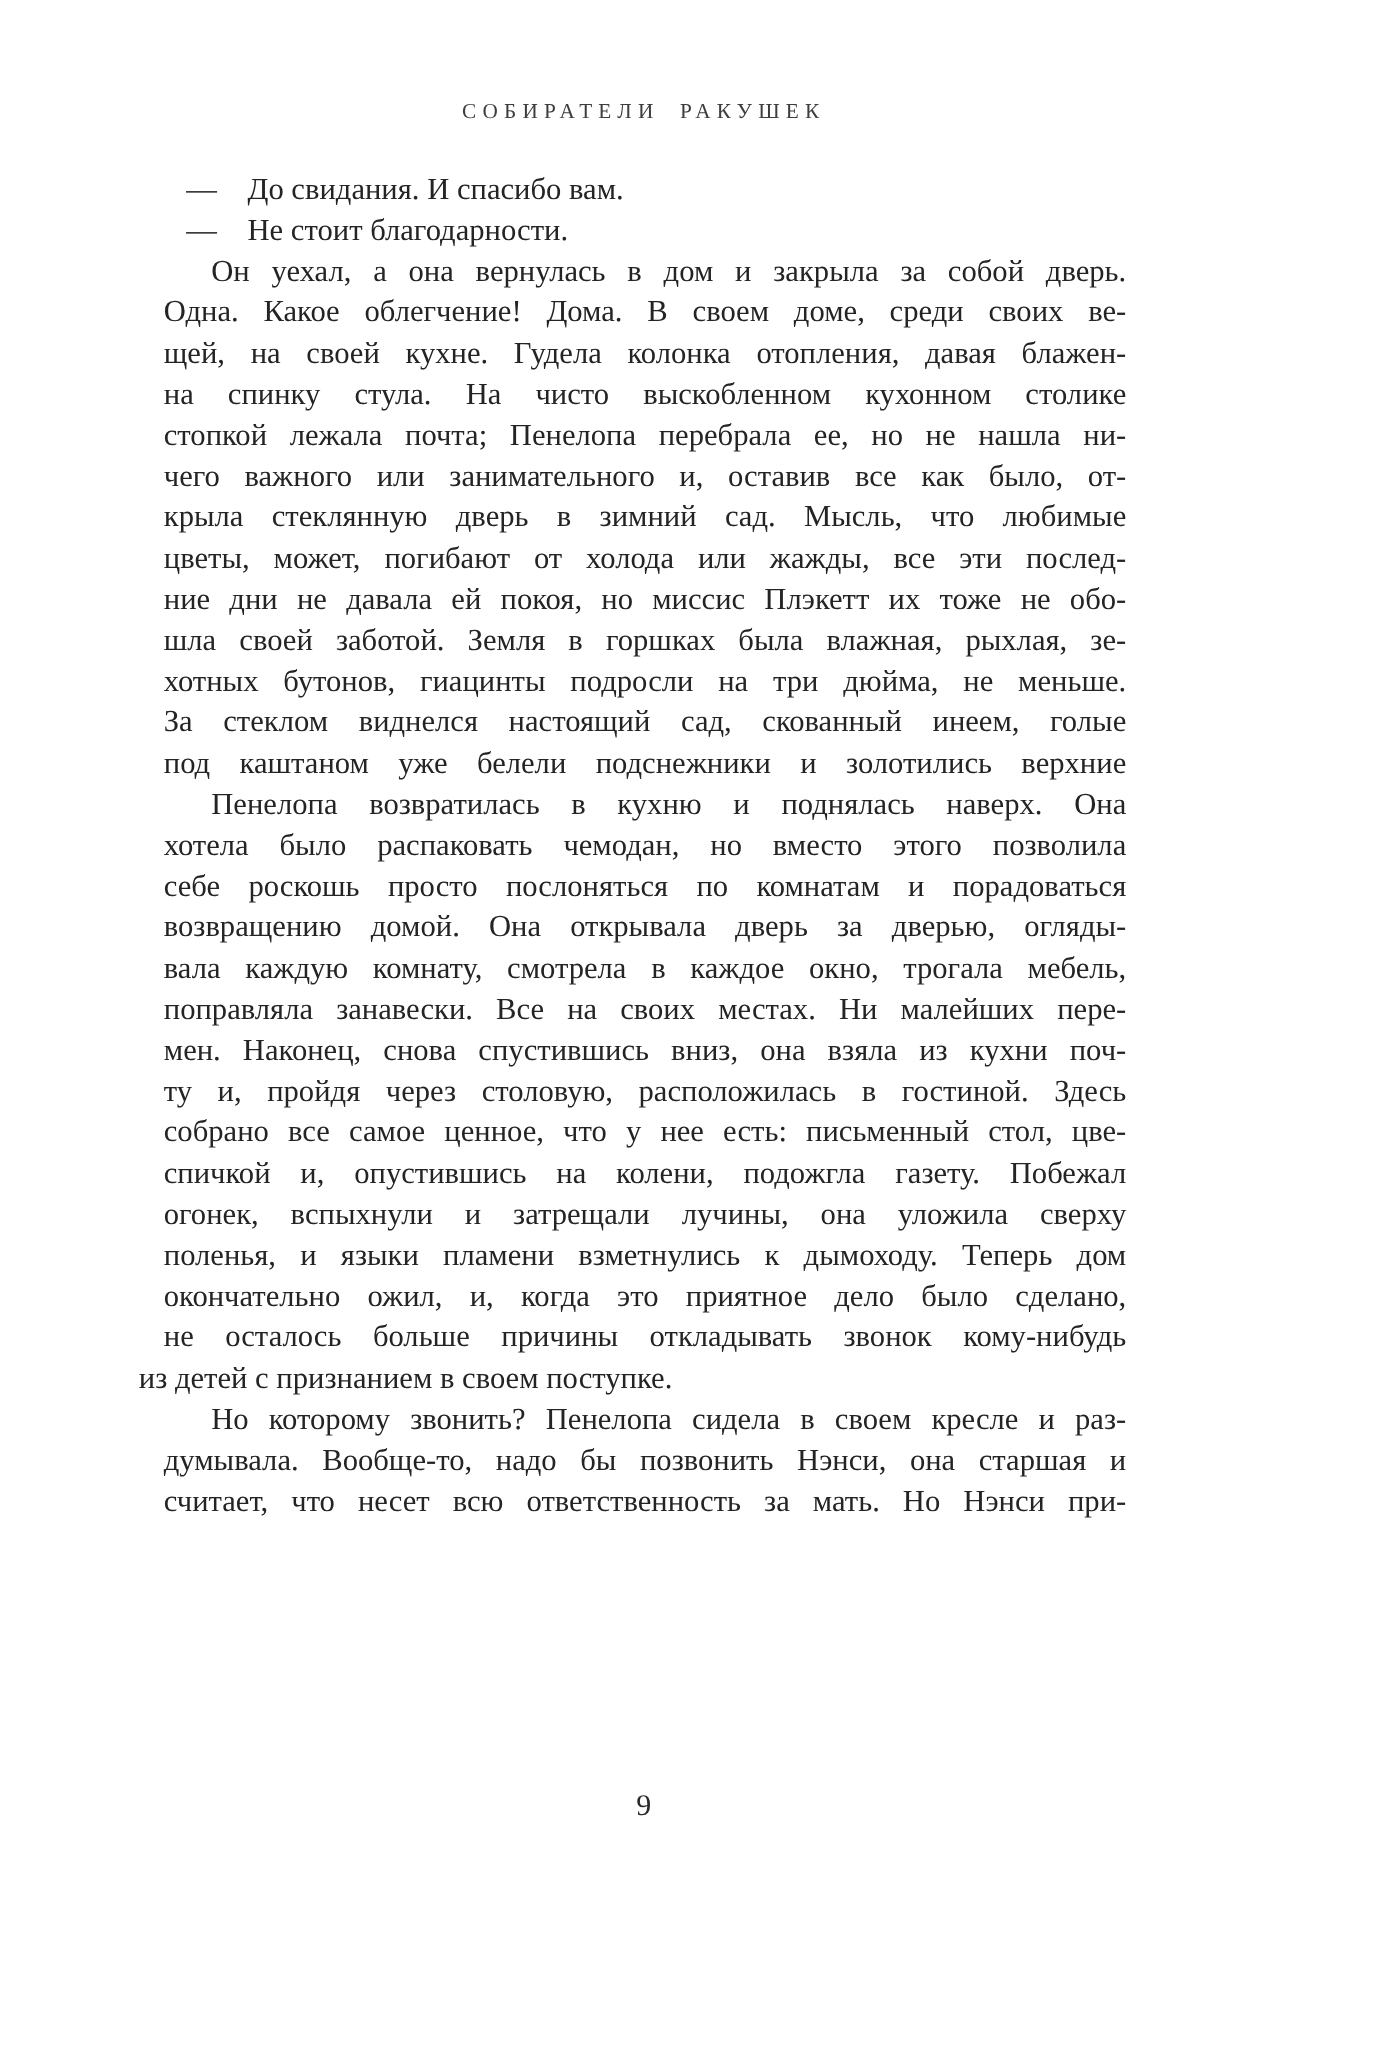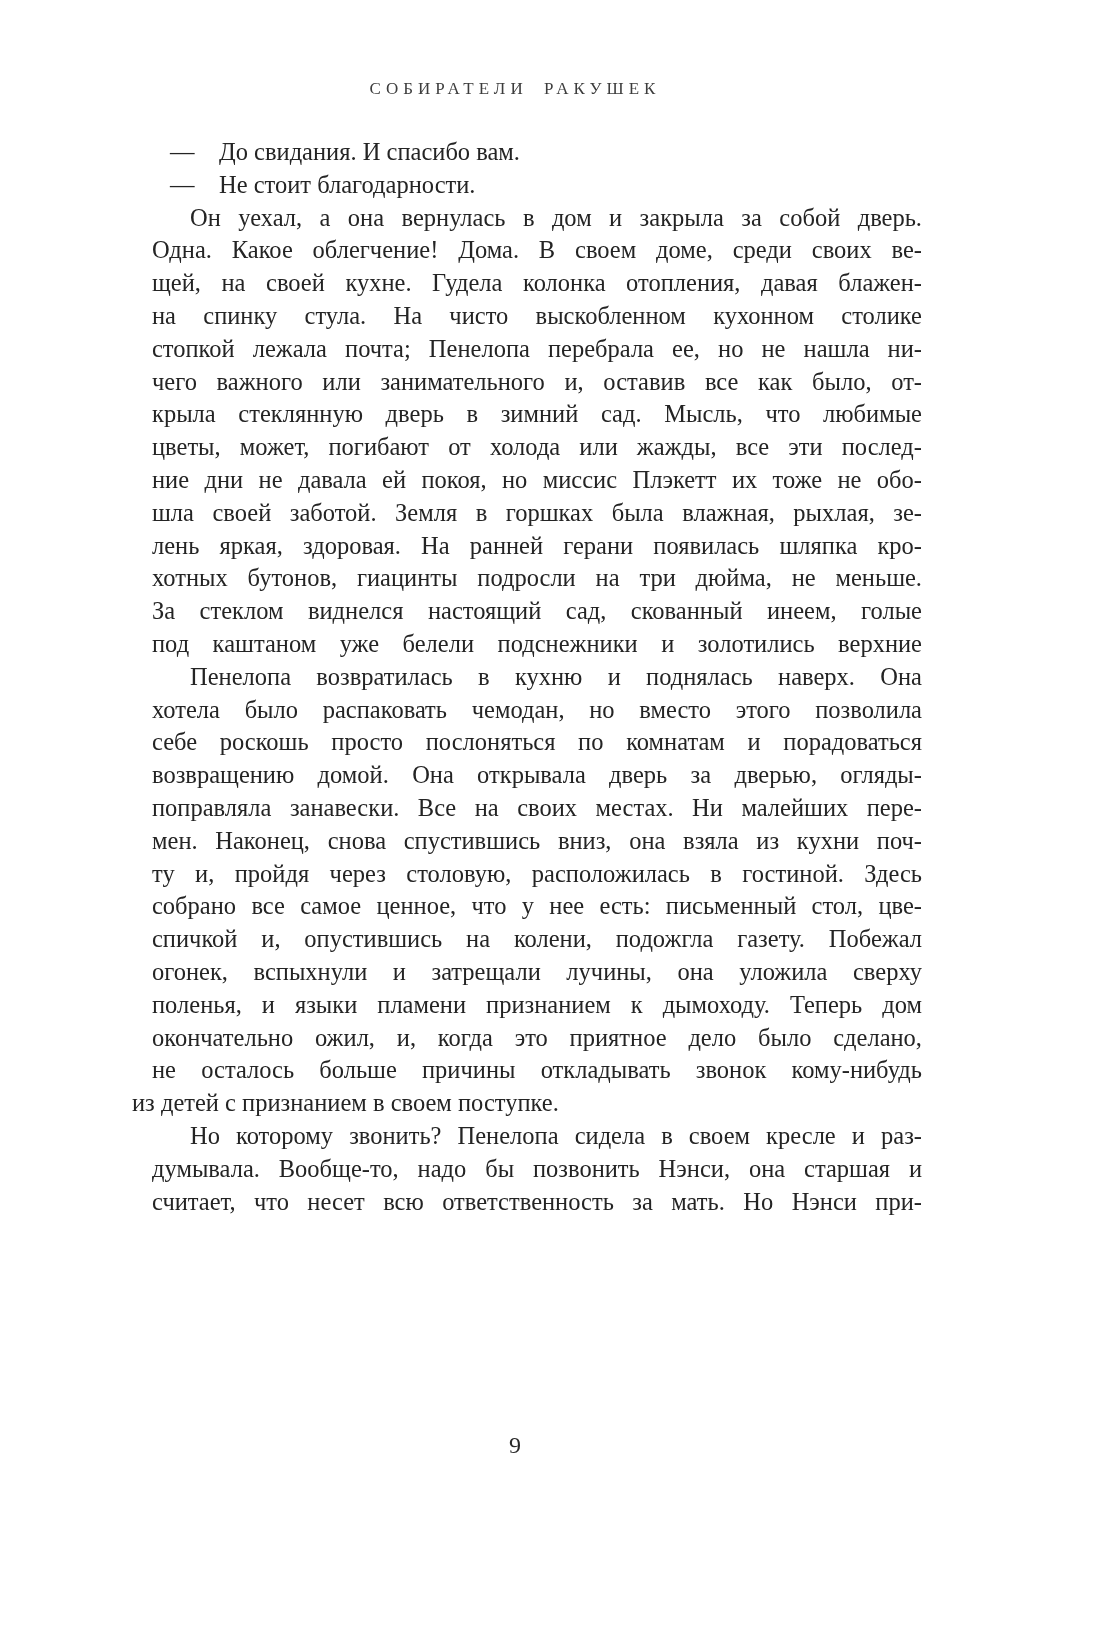--- a/index.html
+++ b/index.html
@@ -27,21 +27,21 @@
     width: 790px;
     text-align: center;
     font-size: 17px;
     letter-spacing: 5px;
     word-spacing: 7px;
     color: #3d3d3d;
   }
   .body-text {
     position: absolute;
     top: 136px;
-    left: 132px;
+    left: 111px;
     width: 790px;
     font-size: 24.5px;
     line-height: 32.8px;
     color: #242424;
   }
   .line {
     text-align: left;
     white-space: nowrap;
   }
   .line.just {
@@ -75,35 +75,35 @@
       <div class="line first just">Он уехал, а она вернулась в дом и закрыла за собой дверь.</div>
       <div class="line just">Одна. Какое облегчение! Дома. В своем доме, среди своих ве-</div>
       <div class="line just">щей, на своей кухне. Гудела колонка отопления, давая блажен-</div>
       <div class="line just">на спинку стула. На чисто выскобленном кухонном столике</div>
       <div class="line just">стопкой лежала почта; Пенелопа перебрала ее, но не нашла ни-</div>
       <div class="line just">чего важного или занимательного и, оставив все как было, от-</div>
       <div class="line just">крыла стеклянную дверь в зимний сад. Мысль, что любимые</div>
       <div class="line just">цветы, может, погибают от холода или жажды, все эти послед-</div>
       <div class="line just">ние дни не давала ей покоя, но миссис Плэкетт их тоже не обо-</div>
       <div class="line just">шла своей заботой. Земля в горшках была влажная, рыхлая, зе-</div>
-      <div class="line just">лень яркая, здоровая. На ранней герани появилась шляпка кро-</div>
       <div class="line just">хотных бутонов, гиацинты подросли на три дюйма, не меньше.</div>
       <div class="line just">За стеклом виднелся настоящий сад, скованный инеем, голые</div>
       <div class="line just">под каштаном уже белели подснежники и золотились верхние</div>
       <div class="line first just">Пенелопа возвратилась в кухню и поднялась наверх. Она</div>
       <div class="line just">хотела было распаковать чемодан, но вместо этого позволила</div>
       <div class="line just">себе роскошь просто послоняться по комнатам и порадоваться</div>
       <div class="line just">возвращению домой. Она открывала дверь за дверью, огляды-</div>
+      <div class="line just">вала каждую комнату, смотрела в каждое окно, трогала мебель,</div>
       <div class="line just">поправляла занавески. Все на своих местах. Ни малейших пере-</div>
       <div class="line just">мен. Наконец, снова спустившись вниз, она взяла из кухни поч-</div>
       <div class="line just">ту и, пройдя через столовую, расположилась в гостиной. Здесь</div>
       <div class="line just">собрано все самое ценное, что у нее есть: письменный стол, цве-</div>
       <div class="line just">спичкой и, опустившись на колени, подожгла газету. Побежал</div>
       <div class="line just">огонек, вспыхнули и затрещали лучины, она уложила сверху</div>
-      <div class="line just">поленья, и языки пламени признанием к дымоходу. Теперь дом</div>
+      <div class="line just">поленья, и языки пламени взметнулись к дымоходу. Теперь дом</div>
       <div class="line just">окончательно ожил, и, когда это приятное дело было сделано,</div>
       <div class="line just">не осталось больше причины откладывать звонок кому-нибудь</div>
       <div class="line">из детей с признанием в своем поступке.</div>
       <div class="line first just">Но которому звонить? Пенелопа сидела в своем кресле и раз-</div>
       <div class="line just">думывала. Вообще-то, надо бы позвонить Нэнси, она старшая и</div>
       <div class="line just">считает, что несет всю ответственность за мать. Но Нэнси при-</div>
     </div>
 
   <div class="page-number">9</div>
 </div>

